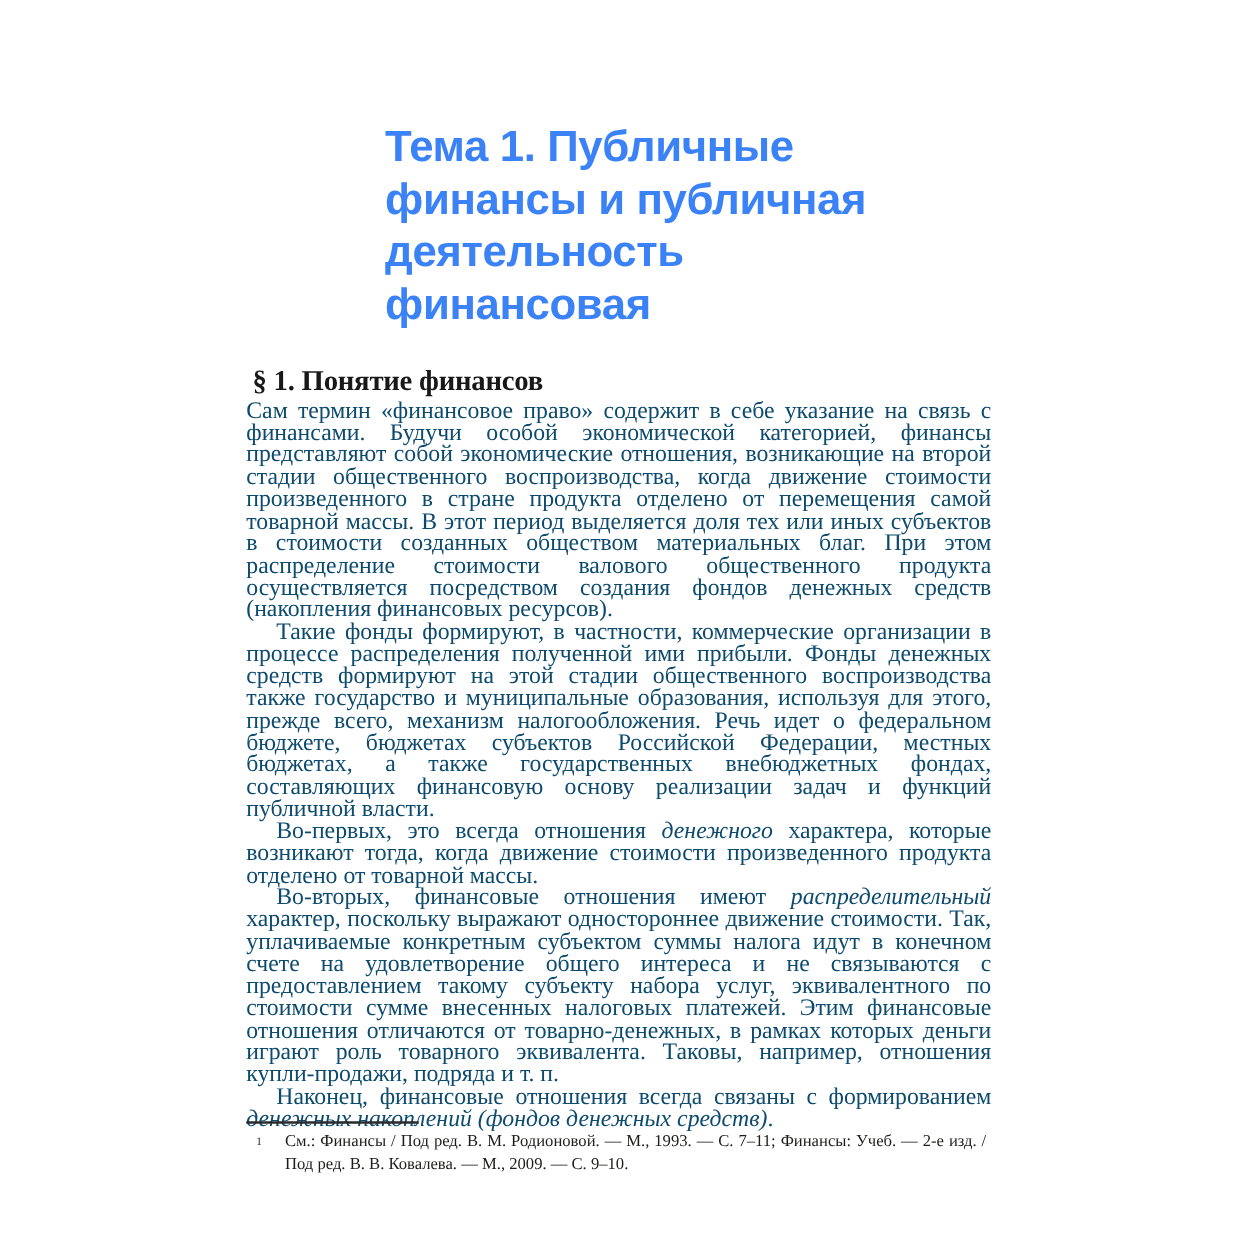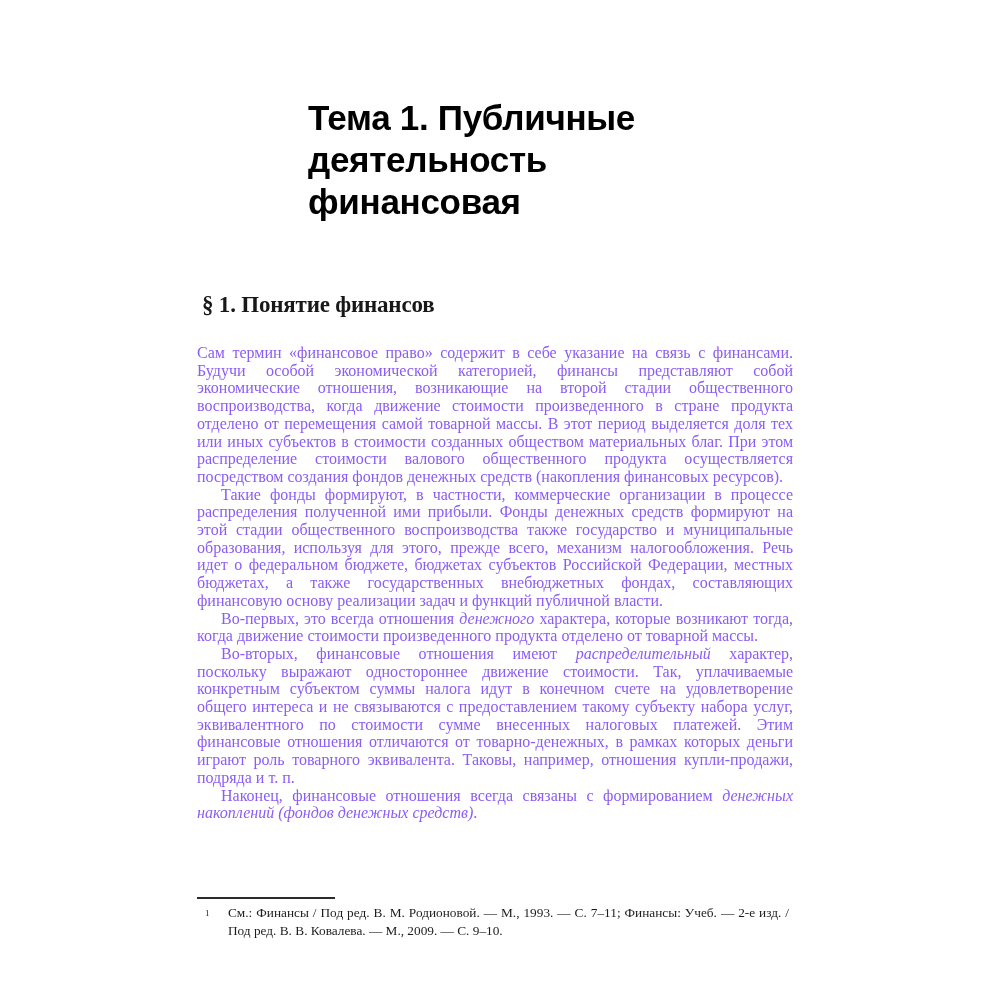--- a/index.html
+++ b/index.html
@@ -14,42 +14,42 @@
   }
   .chapter-title {
     position: absolute;
     left: 308px;
     top: 97px;
     font-family: "Liberation Sans", sans-serif;
     font-weight: 700;
     font-size: 35px;
     line-height: 42px;
     letter-spacing: -0.3px;
-    color: #000000;
+    color: #3b82f6;
   }
   .chapter-title .title-line { display: block; }
   .section-heading {
     position: absolute;
     left: 202px;
     top: 291px;
     font-family: Liberation Serif, serif;
     font-weight: 700;
     font-size: 23px;
     line-height: 28px;
     letter-spacing: -0.2px;
     color: #181818;
   }
   .body-text {
     position: absolute;
     left: 197px;
-    top: 344px;
+    top: 320px;
     width: 596px;
-    font-size: 16px;
+    font-size: 19px;
     line-height: 17.7px;
-    color: #8b5cf6;
+    color: #0c4a6e;
     text-align: justify;
   }
   .body-text p { margin: 0; }
   .body-text p.indent { text-indent: 24px; }
   .body-text em { font-style: italic; }
   .body-text sup { font-size: 0.62em; vertical-align: super; line-height: 0; }
   .footnote-rule {
     position: absolute;
     left: 197px;
     top: 897px;
@@ -75,20 +75,21 @@
     font-size: 9px;
   }
 </style>
 </head>
 <body>
 
 <div class="page">
 
   <h1 class="chapter-title">
     <span class="title-line">Тема 1. Публичные</span>
+    <span class="title-line">финансы и публичная</span>
     <span class="title-line">деятельность</span>
     <span class="title-line">финансовая</span>
   </h1>
 
   <h2 class="section-heading">§ 1. Понятие финансов</h2>
 
   <div class="body-text" id="body-text">
       <p class=""><span>Сам термин «финансовое право» содержит в себе указание на связь с финансами. Будучи особой экономической категорией, финансы представляют собой экономические отношения, возникающие на второй стадии общественного воспроизводства, когда движение стоимости произведенного в стране продукта отделено от перемещения самой товарной массы. В этот период выделяется доля тех или иных субъектов в стоимости созданных обществом материальных благ. При этом распределение стоимости валового общественного продукта осуществляется посредством создания фондов денежных средств (накопления финансовых ресурсов).</span></p>
       <p class="indent"><span>Такие фонды формируют, в частности, коммерческие организации в процессе распределения полученной ими прибыли. Фонды денежных средств формируют на этой стадии общественного воспроизводства также государство и муниципальные образования, используя для этого, прежде всего, механизм налогообложения. Речь идет о федеральном бюджете, бюджетах субъектов Российской Федерации, местных бюджетах, а также государственных внебюджетных фондах, составляющих финансовую основу реализации задач и функций публичной власти.</span></p>
       <p class="indent"><span>Во-первых, это всегда отношения </span><em>денежного</em><span> характера, которые возникают тогда, когда движение стоимости произведенного продукта отделено от товарной массы.</span></p>

